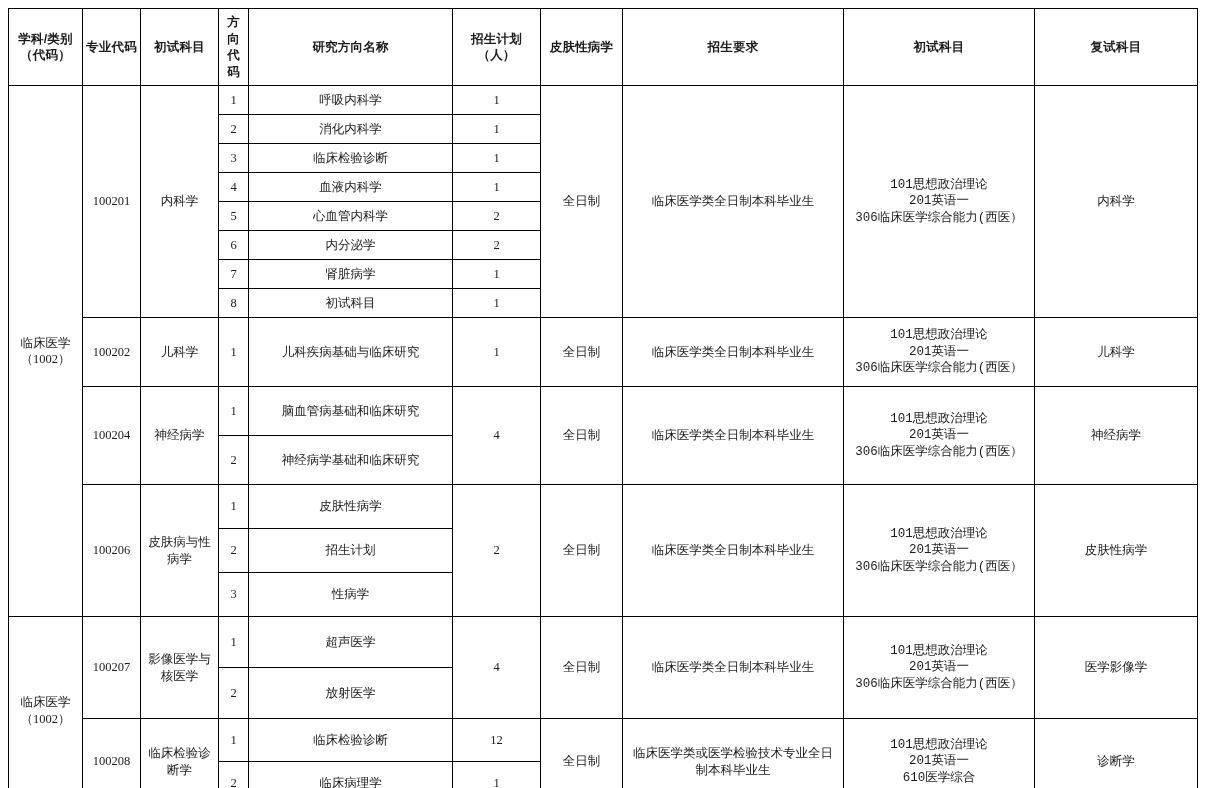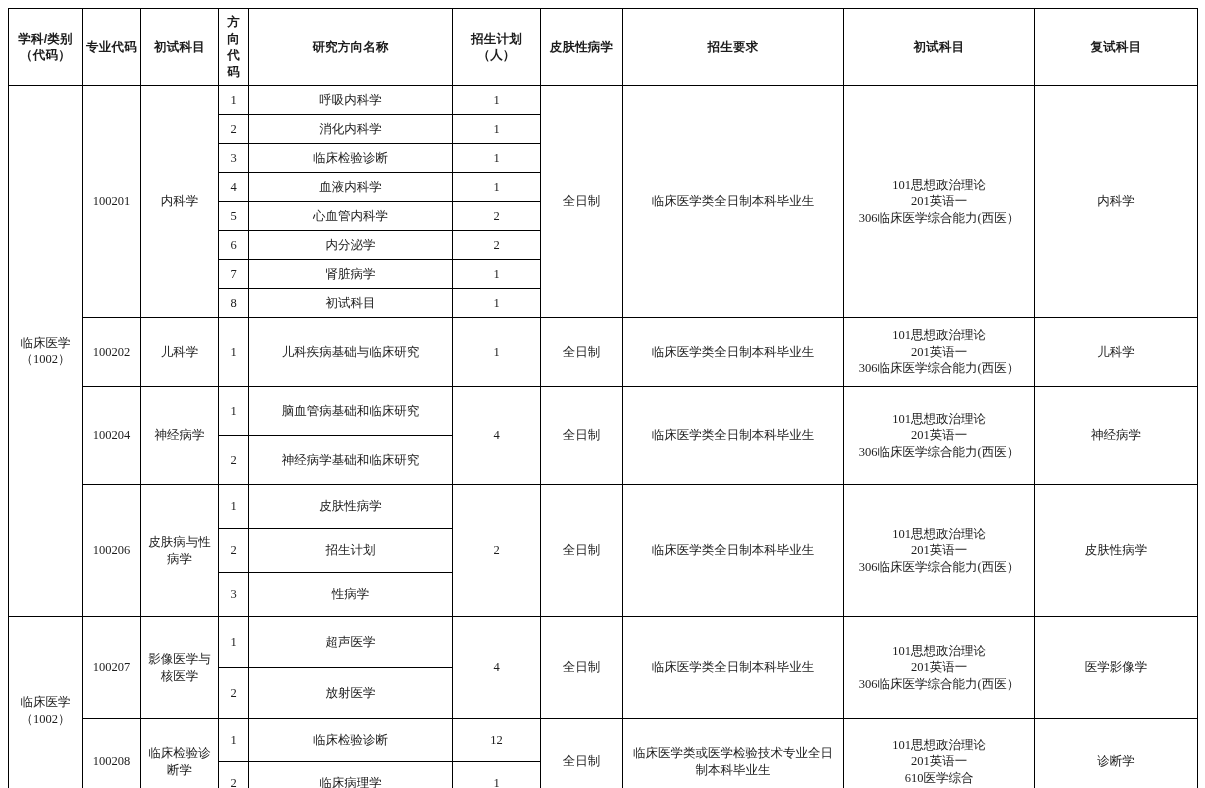--- a/index.html
+++ b/index.html
@@ -53,20 +53,21 @@
   td.dir-name {
     text-align: left;
     padding-left: 10px;
   }
   td.subject-left {
     text-align: left;
     padding-left: 8px;
     white-space: pre-line;
     line-height: 1.33;
     font-size: 12.5px;
+    font-family: Liberation Mono, monospace;
   }
   td.num {
     font-size: 12.5px;
     color: #3a3a3a;
   }
   td.code {
     font-size: 12px;
     color: #2d2d2d;
   }
   .nowrapcell { white-space: pre-line; }

